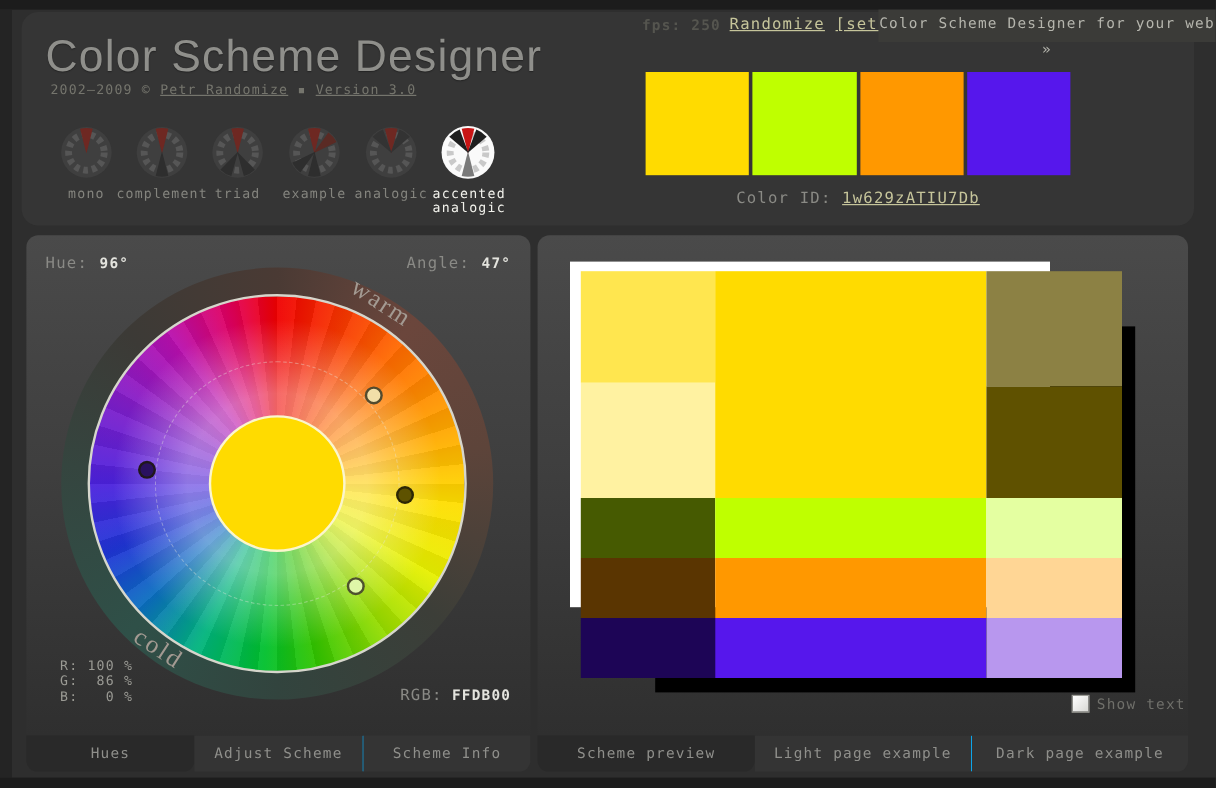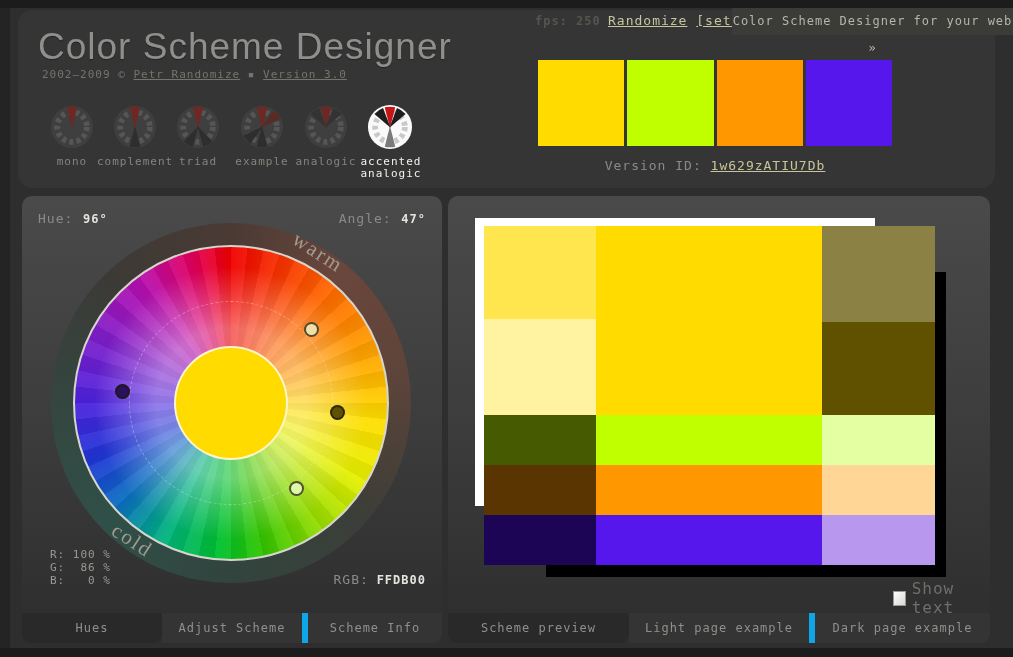--- a/index.html
+++ b/index.html
@@ -16,21 +16,21 @@
   .header-card{left:18px;top:10px;width:977px;height:178px;background:#353535;border-radius:14px;}
 
   .app-title{left:38px;top:26px;font-family:Liberation Sans, sans-serif;font-size:37px;color:#8f8f8b;letter-spacing:1px;text-shadow:0 1px 1px rgba(0,0,0,.35);}
   .app-subtitle{left:42px;top:68px;font-size:11px;color:#75756d;letter-spacing:1px;}
   .app-subtitle a{color:#75756d;}
 
   .fps{left:535px;top:14px;font-size:12px;color:#55554f;letter-spacing:1px;font-weight:bold;}
   .randomize{left:608px;top:13px;font-size:13px;color:#c6c59b;letter-spacing:1px;}
   .randomize a{color:#c6c59b;}
   .web-tab{left:732px;top:8px;width:281px;height:27px;background:#3b3b38;color:#b5b5ad;
-    font-size:12px;letter-spacing:1px;text-align:center;line-height:27px;cursor:pointer;}
+    font-size:12px;letter-spacing:1px;text-align:center;line-height:22px;cursor:pointer;}
 
   .dial{width:46px;height:46px;top:104px;cursor:pointer;}
   .dial-label{top:156px;width:76px;text-align:center;font-size:11px;color:#84847e;letter-spacing:1px;line-height:12px;cursor:pointer;}
   .dial-label.sel{color:#f2f2ec;text-align:center;}
 
   .swatch{top:60px;width:86px;height:86px;cursor:pointer;}
   .scheme-id{left:715px;top:158px;transform:translateX(-50%);font-size:13px;color:#8a8a85;letter-spacing:1px;white-space:nowrap;}
   .scheme-id a{color:#c6c59b;}
 
   .panel{top:196px;height:417px;background:linear-gradient(180deg,#4a4a4a 0%,#3f3f3f 45%,#2f2f2f 100%);border-radius:10px 10px 0 0;}
@@ -56,26 +56,26 @@
   .temp-label{font-family:"Liberation Serif", serif;font-size:21px;color:#a39a92;letter-spacing:2px;transform:rotate(33deg);}
   .rgb-lines{left:28px;top:352px;font-size:11px;color:#9a9a94;letter-spacing:1px;line-height:13px;white-space:pre;}
   .rgb-out{right:16px;top:376px;font-size:13px;}
 
   .white-page{left:27px;top:22px;width:400px;height:288px;background:#ffffff;}
   .shadow-page{left:98px;top:76px;width:400px;height:305px;background:#000000;}
   .pgrid{left:36px;top:30px;width:451px;height:339px;}
   .pb{position:absolute;}
   .showtext{top:383px;left:445px;display:flex;align-items:center;cursor:pointer;}
   .showtext .box{width:13px;height:13px;background:linear-gradient(135deg,#ffffff,#d8d8d4);border:1px solid #9a9a94;margin-right:6px;}
-  .showtext .txt{font-size:16px;color:#6f6f6a;letter-spacing:1px;}
+  .showtext .txt{font-size:12px;color:#6f6f6a;letter-spacing:1px;text-align:center;}
 
   .tab{top:613px;height:30px;line-height:30px;text-align:center;font-size:12px;color:#8f8f8b;letter-spacing:1px;cursor:pointer;box-sizing:border-box;}
   .tab.active{background:#292929;border-radius:0 0 9px 9px;}
   .tab.inactive{background:#343434;}
-  .tab.sep{border-left:6px solid #0ea5e9;}
+  .tab.sep{border-left:1px solid #0ea5e9;}
   .tab.endcap-r{border-radius:0 0 9px 0;}
   a{text-decoration:underline;cursor:pointer;}
 </style>
 </head>
 <body>
 
 <div class="abs edge-top"></div>
 <div class="abs edge-left"></div>
 <div class="abs edge-bottom"></div>
 
@@ -144,21 +144,21 @@
 <div class="abs dial-label" style="left:224px">example</div>
 <div class="abs dial-label" style="left:288px">analogic</div>
 <div class="abs dial-label sel" style="left:352px;width:78px">accented analogic</div>
 
 <div class="abs swatch" style="left: 538px; background: rgb(255, 219, 0);"></div>
 <div class="abs swatch" style="left: 627px; width: 87px; background: rgb(191, 255, 0);"></div>
 <div class="abs swatch" style="left: 717px; background: rgb(255, 152, 0);"></div>
 <div class="abs swatch" style="left: 806px; background: rgb(86, 23, 236);"></div>
 
 <div class="abs scheme-id">
-  <span>Version ID:</span>
+  <span>Color ID:</span>
   <a>1w629zATIU7Db</a>
 </div>
 
 <div class="abs panel panel-left">
   <div class="abs" style="left:16px;top:12px">
     <span class="lbl">Hue:</span>
     <span class="val">96°</span>
   </div>
   <div class="abs" style="right:16px;top:12px">
     <span class="lbl">Angle:</span>

